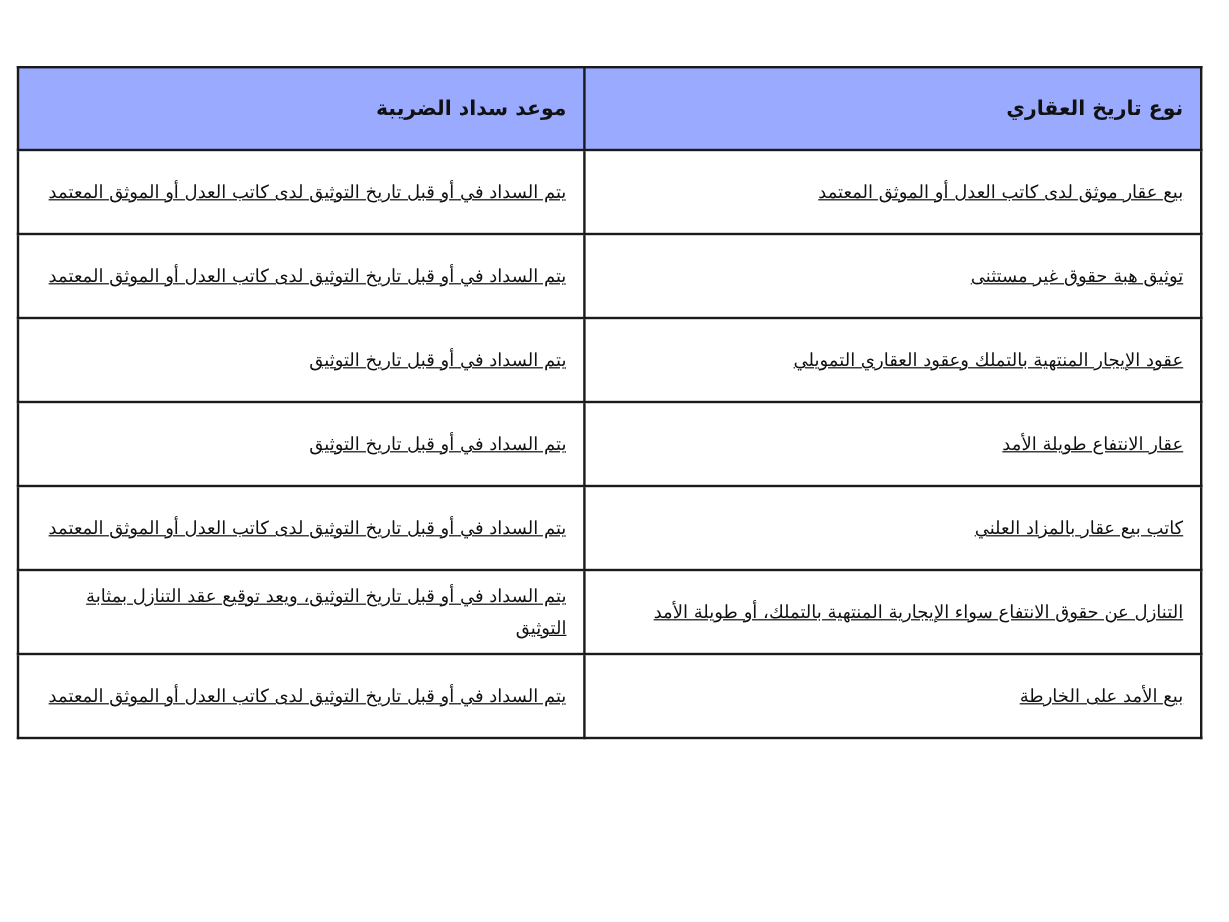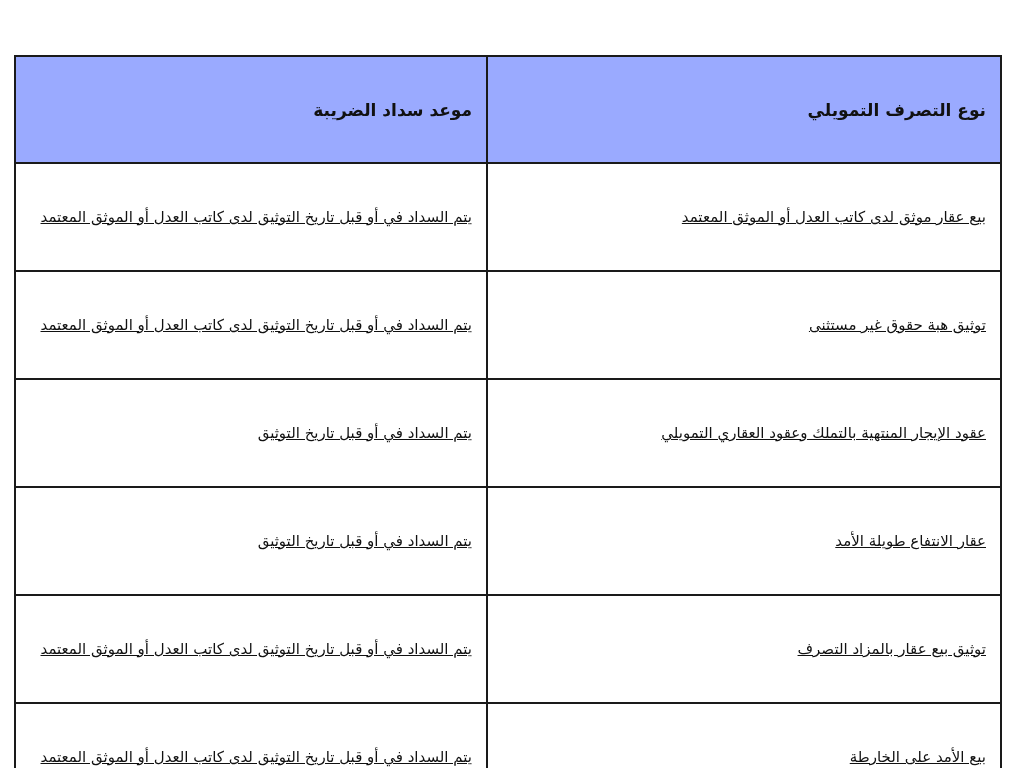--- a/index.html
+++ b/index.html
@@ -1,32 +1,32 @@
 <!DOCTYPE html>
 <html><head>
   <meta charset="utf-8">
   <style>
     html, body { margin: 0; padding: 0; background: #ffffff; }
     body { width: 1024px; height: 768px; position: relative; overflow: hidden;
       font-family: "DejaVu Sans", sans-serif; color: #111; }
     .tbl { position: absolute; left: 14px; top: 55px; width: 988px;
       border-collapse: collapse; direction: rtl; table-layout: fixed; }
     .tbl th, .tbl td { border: 2px solid #1a1a1a; text-align: right; vertical-align: middle;
-      padding: 19px 14px; font-size: 15px; line-height: 26px; }
+      padding: 0 14px; font-size: 15px; line-height: 26px; }
     .tbl th { background: #9aaaff; font-weight: bold; font-size: 17px; height: 67px; }
     .tbl td { height: 68px; text-decoration: underline; }
     .col1 { width: 484px; }
   </style>
 </head>
 <body>
 
 <table class="tbl">
   <thead>
     <tr>
-      <th class="col1">نوع التصرف التمويلي</th>
+      <th class="col1">نوع تاريخ العقاري</th>
       <th>موعد سداد الضريبة</th>
     </tr>
   </thead>
   <tbody>
     <tr>
       <td>بيع عقار موثق لدى كاتب العدل أو الموثق المعتمد</td>
       <td>يتم السداد في أو قبل تاريخ التوثيق لدى كاتب العدل أو الموثق المعتمد</td>
     </tr>
     <tr>
       <td>توثيق هبة حقوق غير مستثنى</td>
@@ -34,21 +34,25 @@
     </tr>
     <tr>
       <td>عقود الإيجار المنتهية بالتملك وعقود العقاري التمويلي</td>
       <td>يتم السداد في أو قبل تاريخ التوثيق</td>
     </tr>
     <tr>
       <td>عقار الانتفاع طويلة الأمد</td>
       <td>يتم السداد في أو قبل تاريخ التوثيق</td>
     </tr>
     <tr>
-      <td>توثيق بيع عقار بالمزاد التصرف</td>
+      <td>كاتب بيع عقار بالمزاد العلني</td>
       <td>يتم السداد في أو قبل تاريخ التوثيق لدى كاتب العدل أو الموثق المعتمد</td>
+    </tr>
+    <tr>
+      <td>التنازل عن حقوق الانتفاع سواء الإيجارية المنتهية بالتملك، أو طويلة الأمد</td>
+      <td>يتم السداد في أو قبل تاريخ التوثيق، ويعد توقيع عقد التنازل بمثابة التوثيق</td>
     </tr>
     <tr>
       <td>بيع الأمد على الخارطة</td>
       <td>يتم السداد في أو قبل تاريخ التوثيق لدى كاتب العدل أو الموثق المعتمد</td>
     </tr>
   </tbody>
 </table>
 
 </body></html>

